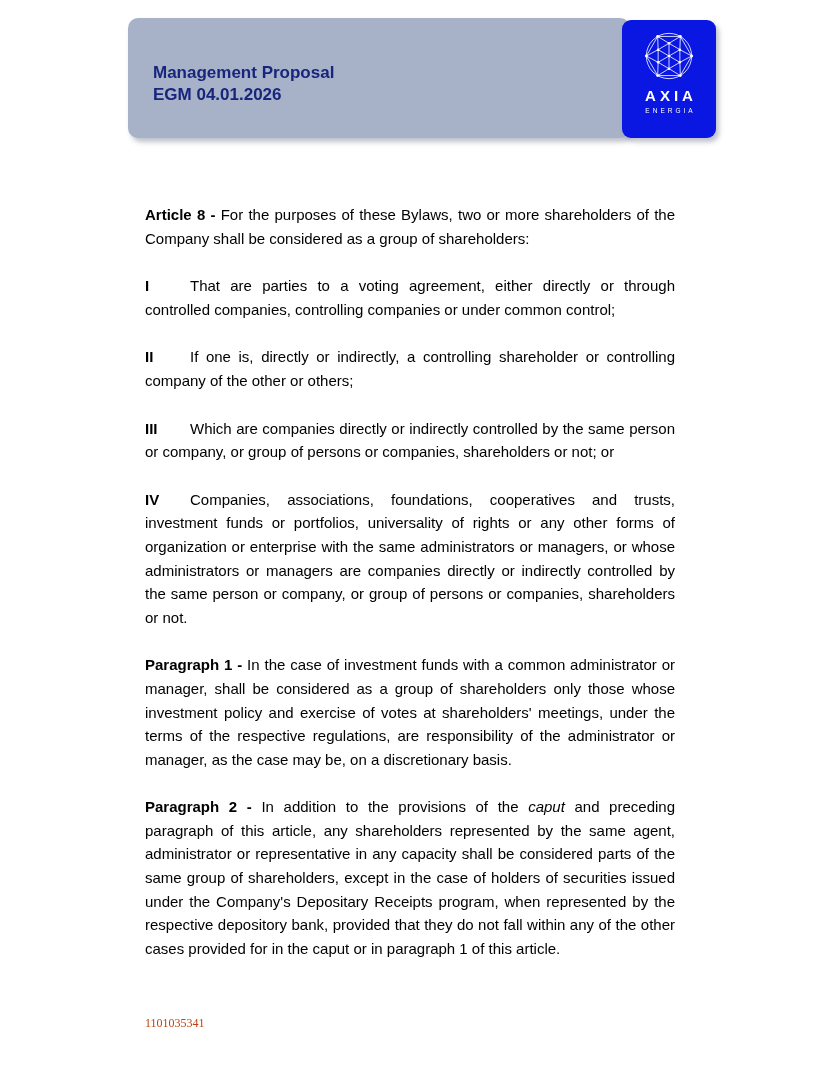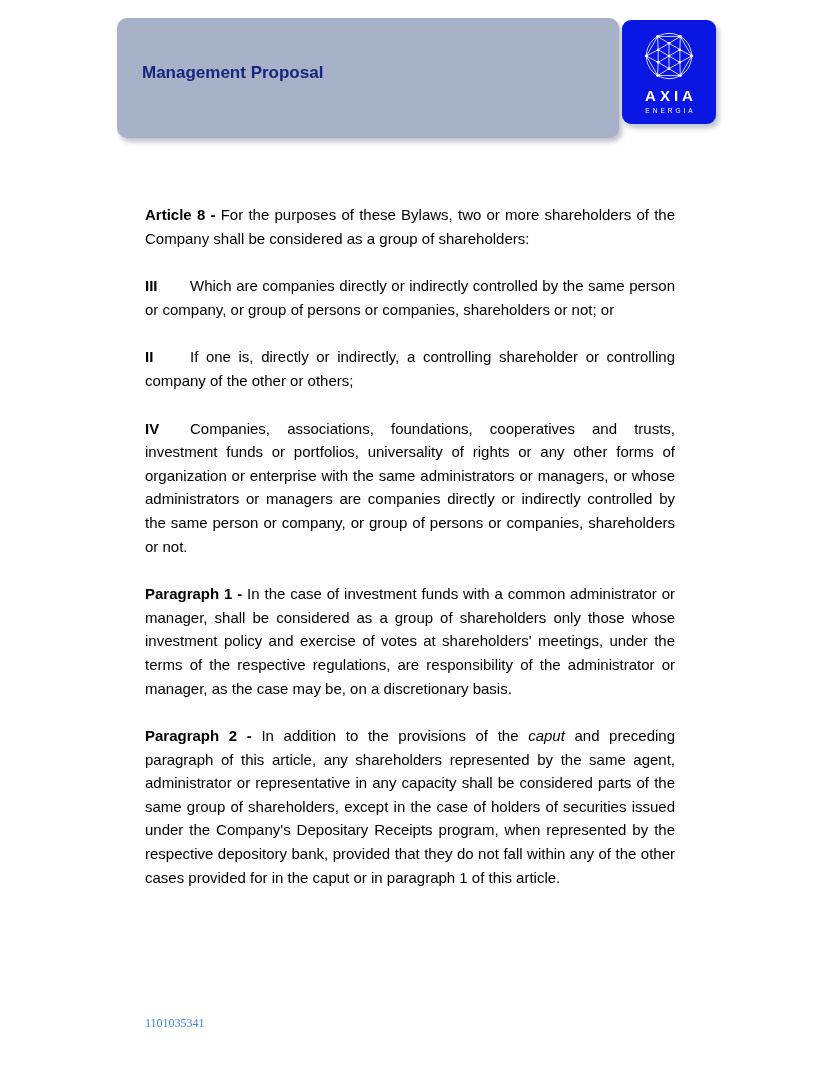--- a/index.html
+++ b/index.html
@@ -10,21 +10,21 @@
     background: #ffffff;
     font-family: "Liberation Sans", sans-serif;
     position: relative;
     overflow: hidden;
     color: #000;
   }
 
   
   .banner {
     position: absolute;
-    left: 117px;
+    left: 128px;
     top: 18px;
     width: 502px;
     height: 120px;
     background: #a7b1c8;
     border-radius: 10px;
     box-shadow: 3px 4px 5px rgba(110, 120, 140, 0.45);
   }
   .banner-titles {
     position: absolute;
     left: 25px;
@@ -35,21 +35,21 @@
     line-height: 22px;
     white-space: nowrap;
   }
 
   
   .logo-box {
     position: absolute;
     left: 622px;
     top: 20px;
     width: 94px;
-    height: 104px;
+    height: 118px;
     background: #0a17e3;
     border-radius: 9px;
     display: flex;
     flex-direction: column;
     align-items: center;
     box-shadow: 3px 4px 5px rgba(110, 120, 140, 0.45);
   }
   .logo-globe {
     margin-top: 7px;
     width: 58px;
@@ -92,30 +92,31 @@
   }
   em.caput { }
 
   
   .footer {
     position: absolute;
     left: 145px;
     top: 1016px;
     font-family: "Liberation Serif", serif;
     font-size: 12px;
-    color: #3b82f6;
+    color: #c2410c;
     text-align: right;
   }
 </style>
 </head>
 <body>
 
 <div class="banner">
   <div class="banner-titles">
     <div>Management Proposal</div>
+    <div>EGM 04.01.2026</div>
   </div>
 </div>
 
 <div class="logo-box">
   <svg class="logo-globe" viewBox="0 0 64 64" aria-hidden="true">
     <g stroke="#ffffff" stroke-width="0.9" fill="none">
       <circle cx="32" cy="32" r="25"></circle>
       <polygon points="57,32 44.5,53.6 19.5,53.6 7,32 19.5,10.4 44.5,10.4"></polygon>
       <polygon points="44,39 32,46 20,39 20,25 32,18 44,25"></polygon>
       <line x1="57" y1="32" x2="44" y2="39"></line>
@@ -154,24 +155,25 @@
     </g>
   </svg>
   <div class="logo-name">AXIA</div>
   <div class="logo-sub">ENERGIA</div>
 </div>
 
 <div class="content">
 
   <p><span class="lbl">Article 8 -</span> <span>For the purposes of these Bylaws, two or more shareholders of the Company shall be considered as a group of shareholders:</span></p>
 
+  <p><span class="rn">I</span><span>That are parties to a voting agreement, either directly or through controlled companies, controlling companies or under common control;</span></p>
+
+  <p><span class="rn">II</span><span>If one is, directly or indirectly, a controlling shareholder or controlling company of the other or others;</span></p>
 
   <p><span class="rn">III</span><span>Which are companies directly or indirectly controlled by the same person or company, or group of persons or companies, shareholders or not; or</span></p>
-
-  <p><span class="rn">II</span><span>If one is, directly or indirectly, a controlling shareholder or controlling company of the other or others;</span></p>
 
   <p><span class="rn">IV</span><span>Companies, associations, foundations, cooperatives and trusts, investment funds or portfolios, universality of rights or any other forms of organization or enterprise with the same administrators or managers, or whose administrators or managers are companies directly or indirectly controlled by the same person or company, or group of persons or companies, shareholders or not.</span></p>
 
   <p><span class="lbl">Paragraph 1 -</span> <span>In the case of investment funds with a common administrator or manager, shall be considered as a group of shareholders only those whose investment policy and exercise of votes at shareholders' meetings, under the terms of the respective regulations, are responsibility of the administrator or manager, as the case may be, on a discretionary basis.</span></p>
 
   <p><span class="lbl">Paragraph 2 -</span> <span>In addition to the provisions of the </span><em class="caput">caput</em><span> and preceding paragraph of this article, any shareholders represented by the same agent, administrator or representative in any capacity shall be considered parts of the same group of shareholders, except in the case of holders of securities issued under the Company's Depositary Receipts program, when represented by the respective depository bank, provided that they do not fall within any of the other cases provided for in the caput or in paragraph 1 of this article.</span></p>
 
 </div>
 
 <div class="footer">1101035341</div>

